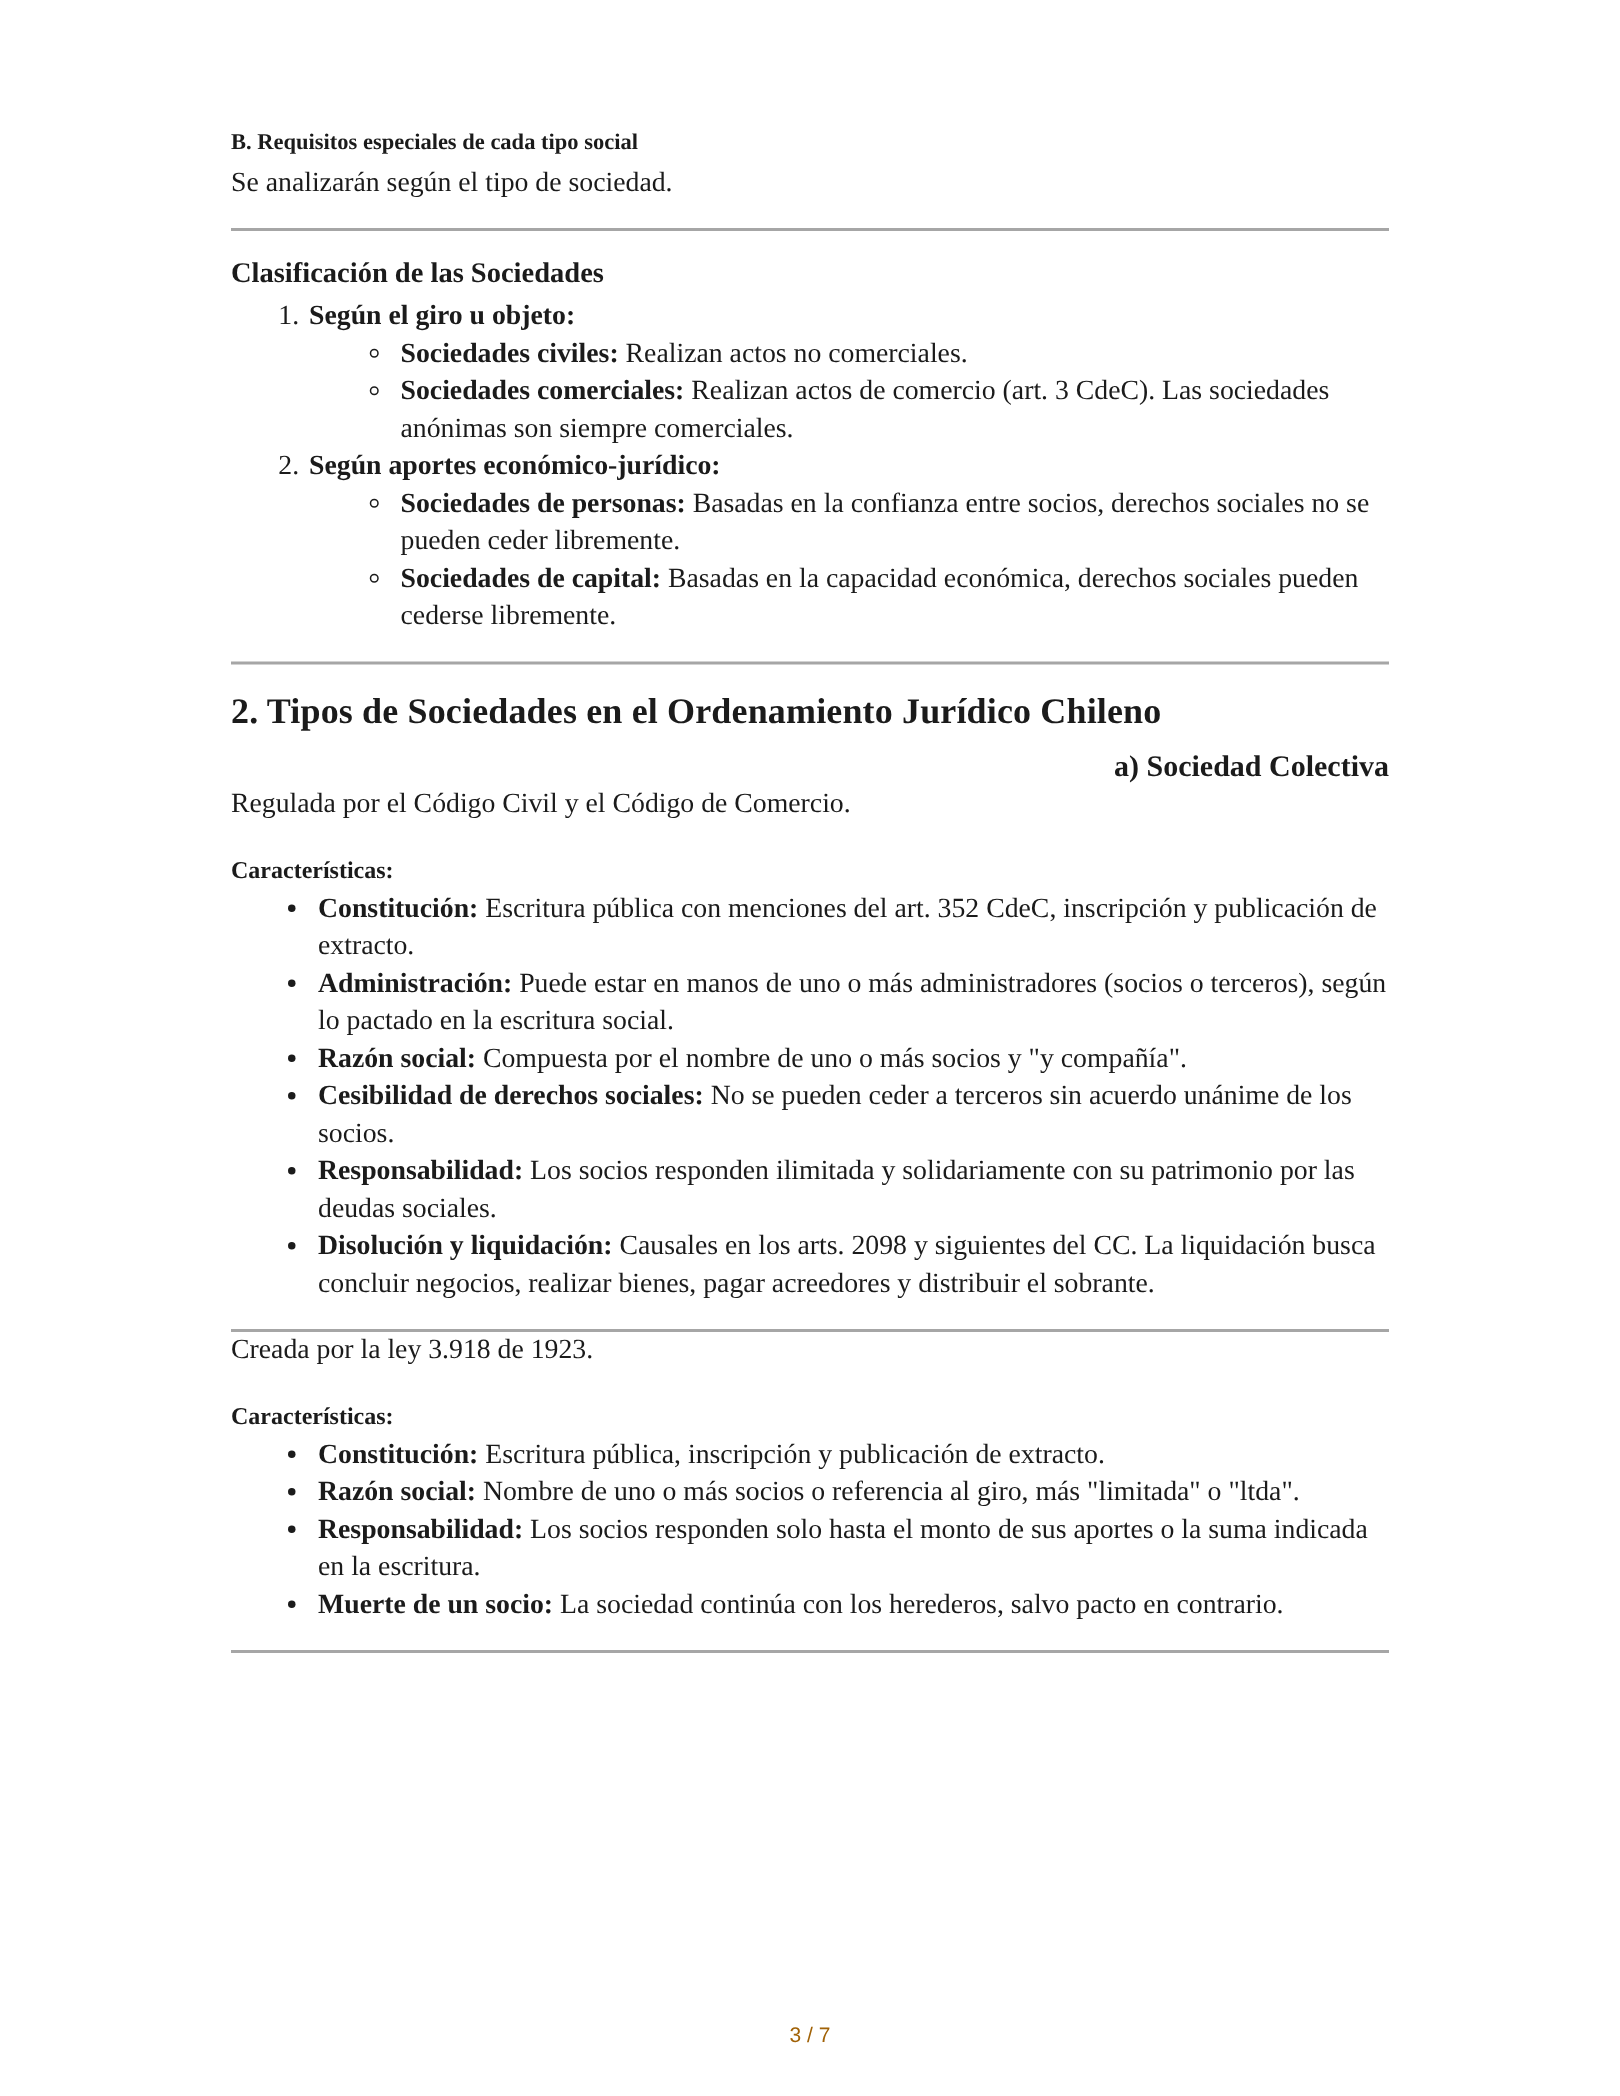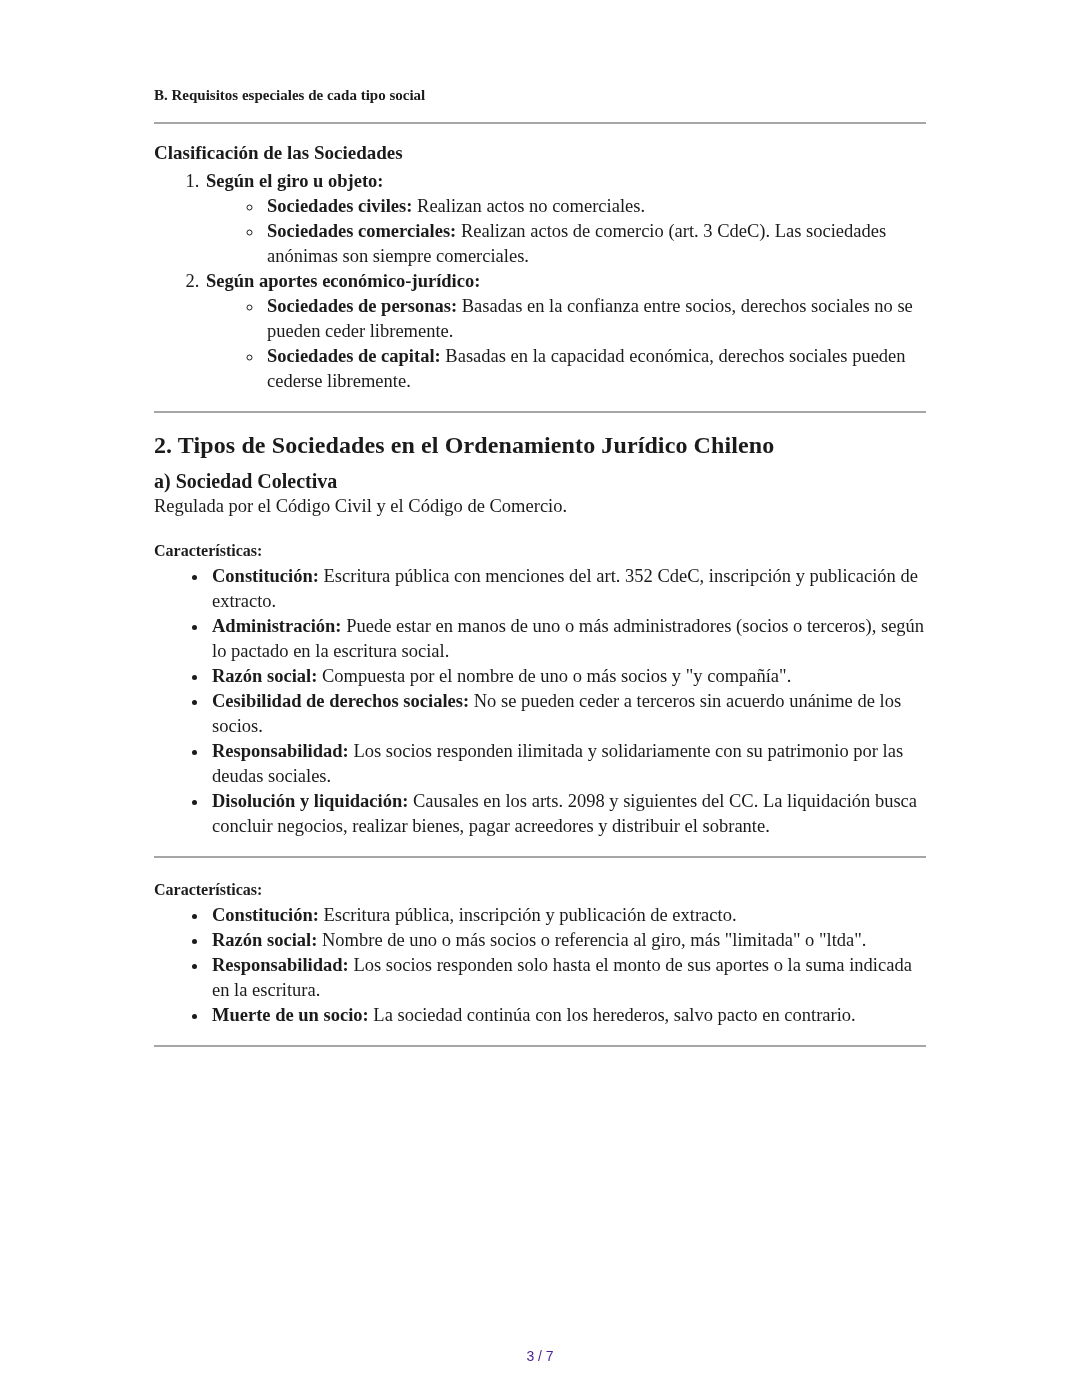--- a/index.html
+++ b/index.html
@@ -37,20 +37,21 @@
     font-weight: bold;
     line-height: 30px;
     margin-top: 17px;
     letter-spacing: 0.1px;
   }
   h3.sub-heading {
     font-size: 20px;
     font-weight: bold;
     line-height: 26px;
     margin-top: 8px;
+    text-align: right;
   }
   h3.block-heading {
     font-size: 19px;
     font-weight: bold;
     line-height: 26px;
     margin-top: 16px;
     margin-bottom: 3px;
   }
   .caract {
     font-size: 16px;
@@ -87,29 +88,30 @@
   ul.disc-list > li { padding-left: 3px; }
   .b { font-weight: bold; }
   .page-number {
     position: absolute;
     top: 1348px;
     left: 0;
     right: 0;
     text-align: center;
     font-family: "Liberation Sans", sans-serif;
     font-size: 14px;
-    color: #4c1d95;
+    color: #a16207;
   }
 </style>
 </head>
 <body>
 
 <main class="page">
 
   <p class="note">B. Requisitos especiales de cada tipo social</p>
+  <p class="body-text">Se analizarán según el tipo de sociedad.</p>
 
   <hr class="divider">
 
   <h3 class="block-heading">Clasificación de las Sociedades</h3>
 
   <ol class="num-list">
     <li>
       <span class="b">Según el giro u objeto:</span>
       <ul class="circle-list">
         <li>
@@ -168,20 +170,21 @@
       <span>Los socios responden ilimitada y solidariamente con su patrimonio por las deudas sociales.</span>
     </li>
     <li>
       <span class="b">Disolución y liquidación:</span>
       <span>Causales en los arts. 2098 y siguientes del CC. La liquidación busca concluir negocios, realizar bienes, pagar acreedores y distribuir el sobrante.</span>
     </li>
   </ul>
 
   <hr class="divider">
 
+  <p class="body-text">Creada por la ley 3.918 de 1923.</p>
 
   <p class="caract">Características:</p>
 
   <ul class="disc-list">
     <li>
       <span class="b">Constitución:</span>
       <span>Escritura pública, inscripción y publicación de extracto.</span>
     </li>
     <li>
       <span class="b">Razón social:</span>

